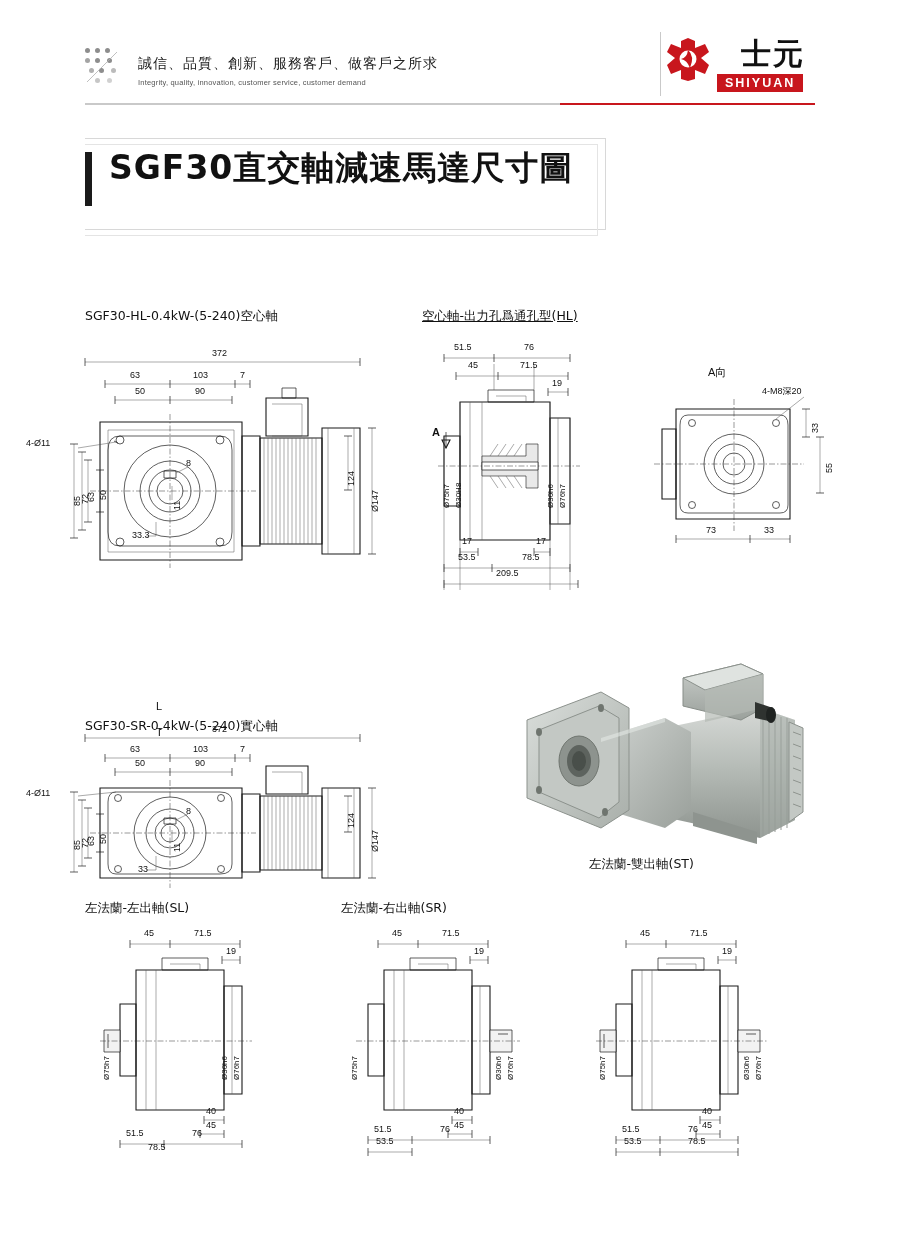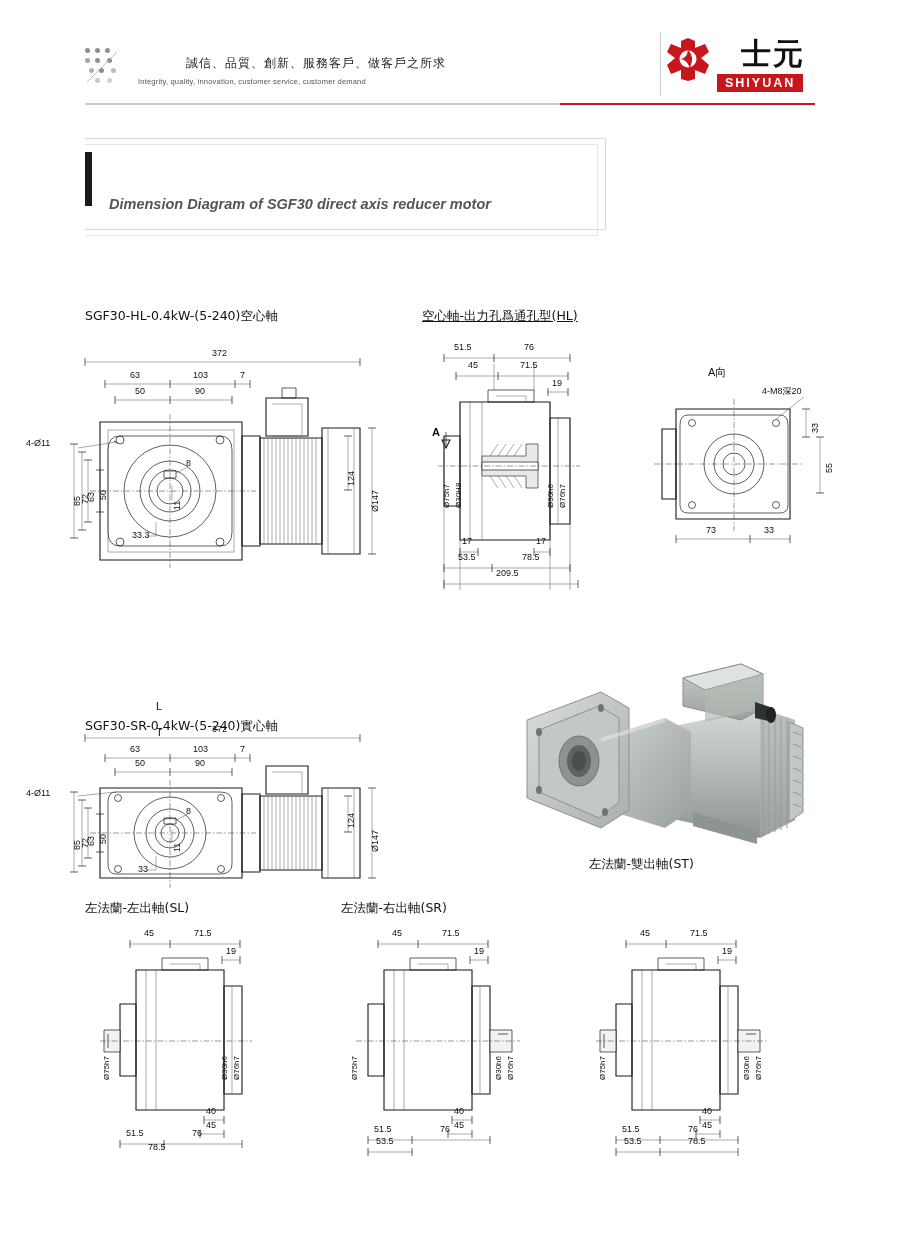--- a/index.html
+++ b/index.html
@@ -11,21 +11,21 @@
     position:relative;
     overflow:hidden;
   }
   .page{position:relative;width:900px;height:1234px;}
 
   
   .header{position:absolute;left:0;top:0;width:900px;height:118px;}
   .hdr-dots{position:absolute;left:85px;top:48px;width:44px;height:40px;}
   .hdr-dots i{position:absolute;width:5px;height:5px;border-radius:50%;background:#8d8d8d;display:block;}
   .hdr-slogan{position:absolute;left:138px;top:55px;}
-  .hdr-slogan .cn{font-size:12px;color:#222;letter-spacing:1px;font-family:"DejaVu Sans", sans-serif;margin-left:48px;}
+  .hdr-slogan .cn{font-size:14px;color:#222;letter-spacing:1px;font-family:"DejaVu Sans", sans-serif;}
   .hdr-slogan .en{font-size:7.5px;color:#555;margin-top:5px;letter-spacing:.2px;}
   .hdr-rule{position:absolute;left:85px;top:103px;width:730px;height:2px;background:#c9c9c9;}
   .hdr-rule-red{position:absolute;left:560px;top:103px;width:255px;height:2px;background:#c8161d;}
   .hdr-vline{position:absolute;left:660px;top:32px;width:1px;height:64px;background:#c9c9c9;}
   .logo{position:absolute;right:85px;top:34px;width:150px;height:62px;}
   .logo-mark{position:absolute;left:0;top:2px;width:46px;height:46px;}
   .logo-cn{position:absolute;left:52px;top:0px;font-size:30px;font-weight:bold;color:#111;letter-spacing:2px;font-family:"DejaVu Sans", sans-serif;margin-left:24px;}
   .logo-en{position:absolute;left:52px;top:40px;background:#c8161d;color:#fff;font-size:12.5px;font-weight:bold;letter-spacing:2px;padding:2px 8px;}
 
   
@@ -93,21 +93,21 @@
       </div>
       <div class="logo-cn">士元</div>
       <div class="logo-en">SHIYUAN</div>
     </div>
   </div>
 
   <div class="title-wrap">
     <div class="title-frame-a"></div>
     <div class="title-frame-b"></div>
     <div class="title-bar"></div>
-    <div class="title-en">Dimension Diagram of SGF30 direct axis reducer motor</div>
+    <div class="title-cn">SGF30直交軸減速馬達尺寸圖</div>
   </div>
 
   <div class="sec-label" style="left:85px;top:308px;">SGF30-HL-0.4kW-(5-240)空心軸</div>
   <div class="sec-label" style="left:422px;top:308px;text-decoration:underline;">空心軸-出力孔爲通孔型(HL)</div>
   <div class="sec-label" style="left:85px;top:718px;">SGF30-SR-0.4kW-(5-240)實心軸</div>
   <div class="dim" style="left:156px;top:700px;font-size:11px;">L</div>
   <div class="dim" style="left:156px;top:726px;font-size:11px;">T</div>
   <div class="sec-label" style="left:85px;top:900px;">左法蘭-左出軸(SL)</div>
   <div class="sec-label" style="left:341px;top:900px;">左法蘭-右出軸(SR)</div>
   <div class="sec-label" style="left:589px;top:856px;">左法蘭-雙出軸(ST)</div>

